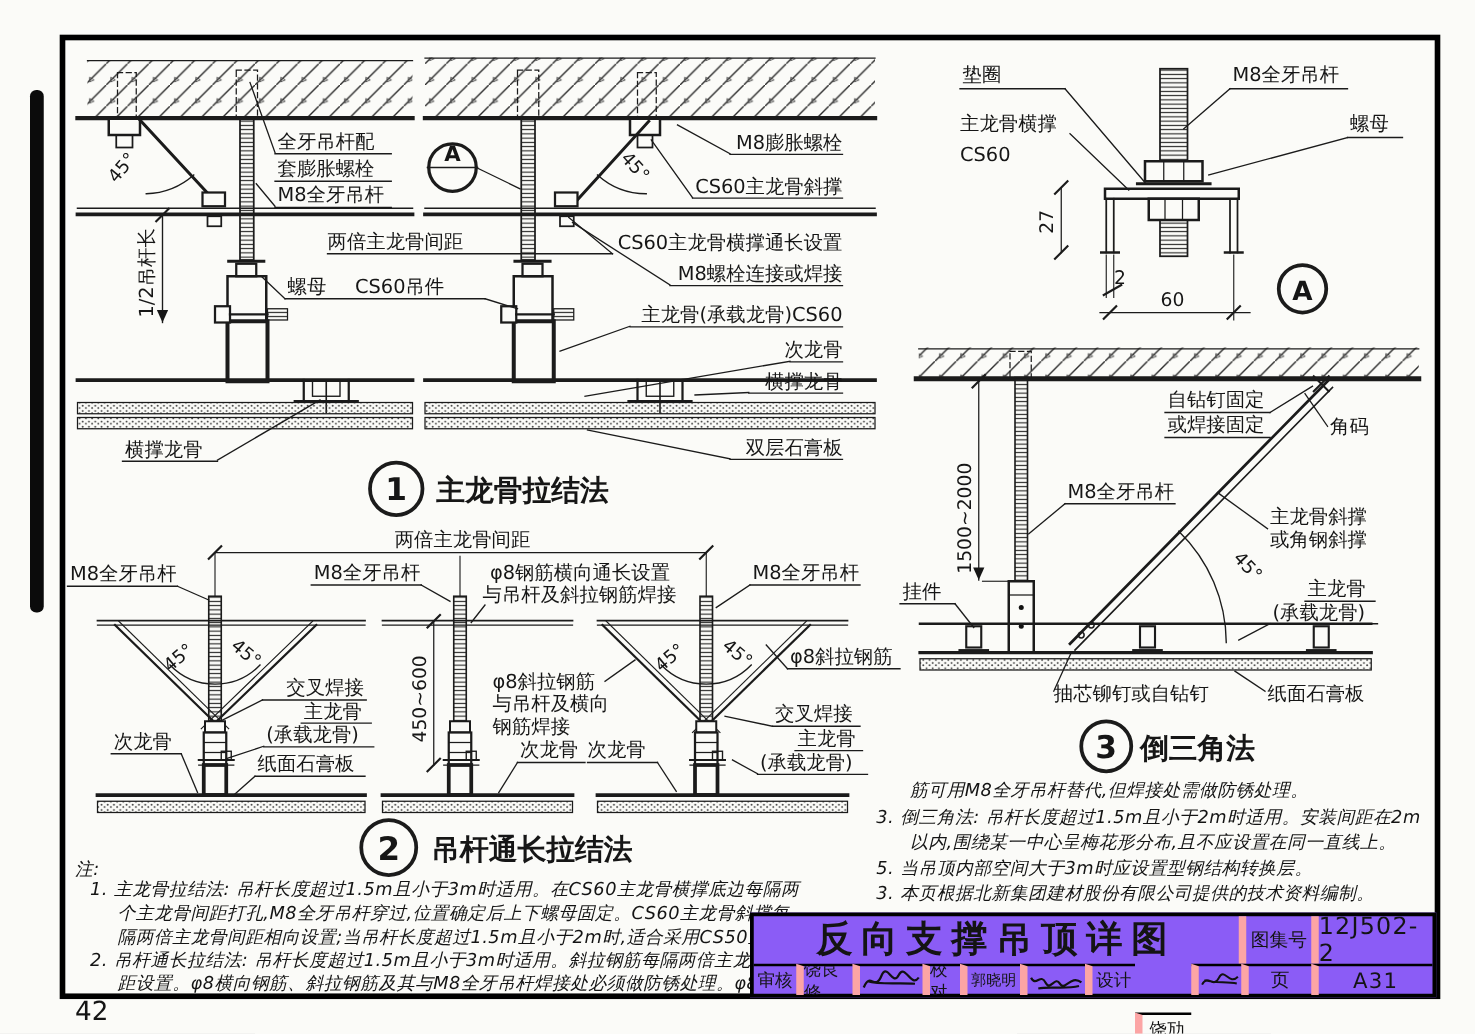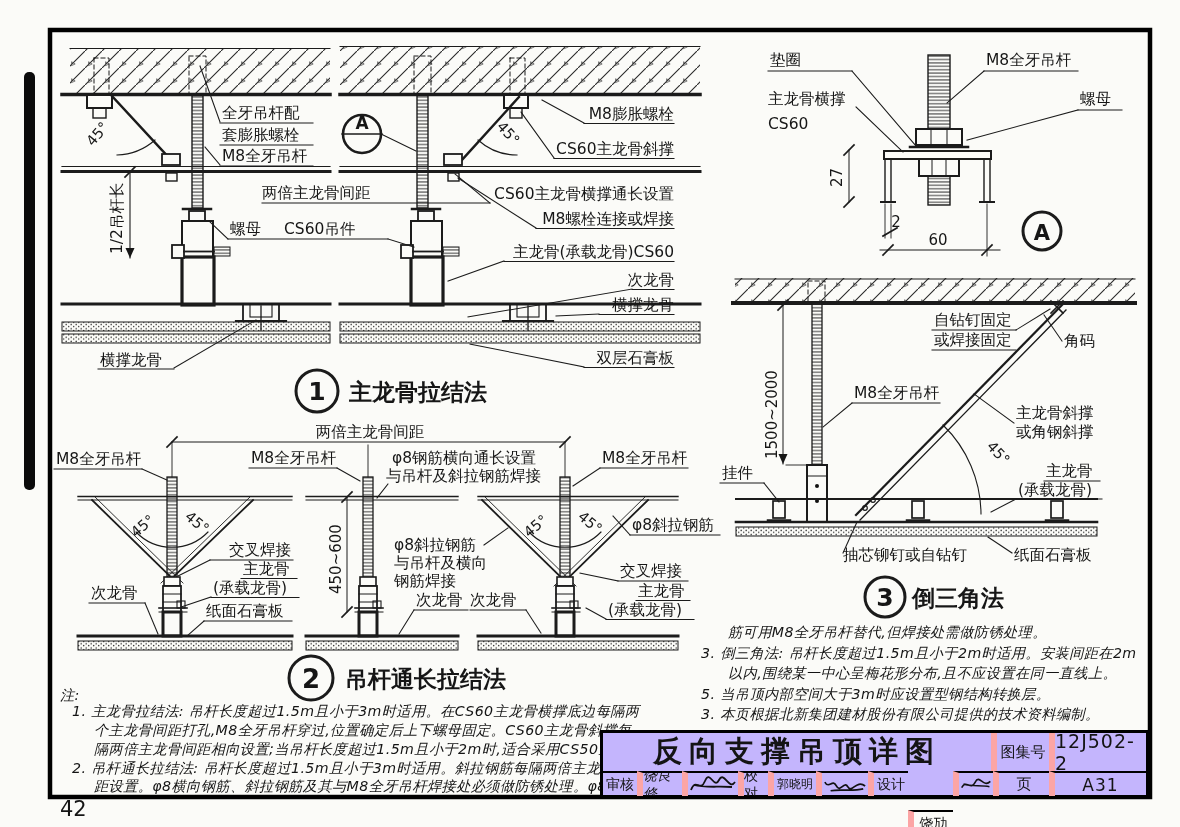--- a/index.html
+++ b/index.html
@@ -6,21 +6,21 @@
   .page{position:relative;width:1180px;height:827px;background:#fbfbf8;overflow:hidden;
         font-family:"DejaVu Sans","Liberation Sans",sans-serif;color:#141414;}
   svg text{font-family:"DejaVu Sans","Liberation Sans",sans-serif;fill:#161616;}
   .lbl{font-size:15.5px;}
   .lbl14{font-size:14.5px;}
   .dimtxt{font-size:15px;}
   .cletter{font-size:17px;font-weight:bold;}
   .cnum{font-size:25px;font-weight:bold;}
   .dtitle{font-size:23px;font-weight:bold;}
   .note-line{position:absolute;white-space:nowrap;font-size:14.2px;letter-spacing:0.4px;font-style:italic;}
-  .tb{position:absolute;left:600px;top:730px;width:549px;height:68px;border:3px solid #000;box-sizing:border-box;background:#c4b5fd;}
+  .tb{position:absolute;left:600px;top:730px;width:549px;height:68px;border:3px solid #000;box-sizing:border-box;background:#8b5cf6;}
   .tb-cell{position:absolute;display:flex;align-items:center;justify-content:center;box-sizing:border-box;overflow:hidden;}
   .bl{border-left:6px solid #fca5a5;}
   .tb-row2{border-top:2px solid #000;}
   .pageno{position:absolute;left:60px;top:797px;font-size:21px;}
   .sig svg{display:block;}
 </style>
 </head>
 <body>
 
 <div class="page">
@@ -460,21 +460,21 @@
   <div class="note-line" style="left:701px;top:685px">5.  当吊顶内部空间大于3m时应设置型钢结构转换层。</div>
   <div class="note-line" style="left:701px;top:705px">3.  本页根据北新集团建材股份有限公司提供的技术资料编制。</div>
 </div>
 
 <div class="tb">
   <div class="tb-cell" style="left:0;top:0;width:388px;height:38px;font-size:29px;font-weight:bold;letter-spacing:7px;">反向支撑吊顶详图</div>
   <div class="tb-cell bl" style="left:388px;top:0;width:58px;height:38px;font-size:15px;">图集号</div>
   <div class="tb-cell bl" style="left:446px;top:0;width:97px;height:38px;font-size:19px;letter-spacing:1px;">12J502-2</div>
 
   <div class="tb-cell tb-row2" style="left:0;top:38px;width:34px;height:25px;font-size:14px;">审核</div>
-  <div class="tb-cell tb-row2 bl" style="left:34px;top:38px;width:45px;height:25px;font-size:14px;font-style:italic;">饶良修</div>
+  <div class="tb-cell tb-row2 bl" style="left:34px;top:38px;width:45px;height:25px;font-size:14px;">饶良修</div>
   <div class="tb-cell tb-row2 bl sig" style="left:79px;top:38px;width:56px;height:25px;">
     <svg width="50" height="22" viewBox="0 0 50 22">
           <path d="M3,16 C8,3 12,19 17,7 S26,16 31,6 S41,17 47,8 M6,11 C16,14 30,12 44,13" fill="none" stroke="#111" stroke-width="1.8"></path>
         </svg>
   </div>
   <div class="tb-cell tb-row2 bl" style="left:135px;top:38px;width:32px;height:25px;font-size:14px;">校对</div>
   <div class="tb-cell tb-row2 bl" style="left:165px;top:38px;width:48px;height:25px;font-size:12px;">郭晓明</div>
   <div class="tb-cell tb-row2 bl sig" style="left:213px;top:38px;width:52px;height:25px;">
     <svg width="48" height="22" viewBox="0 0 48 22">
           <path d="M3,8 C7,16 11,4 15,12 S23,6 27,13 S36,5 45,12 M9,17 C19,15 31,18 43,15" fill="none" stroke="#111" stroke-width="1.8"></path>

